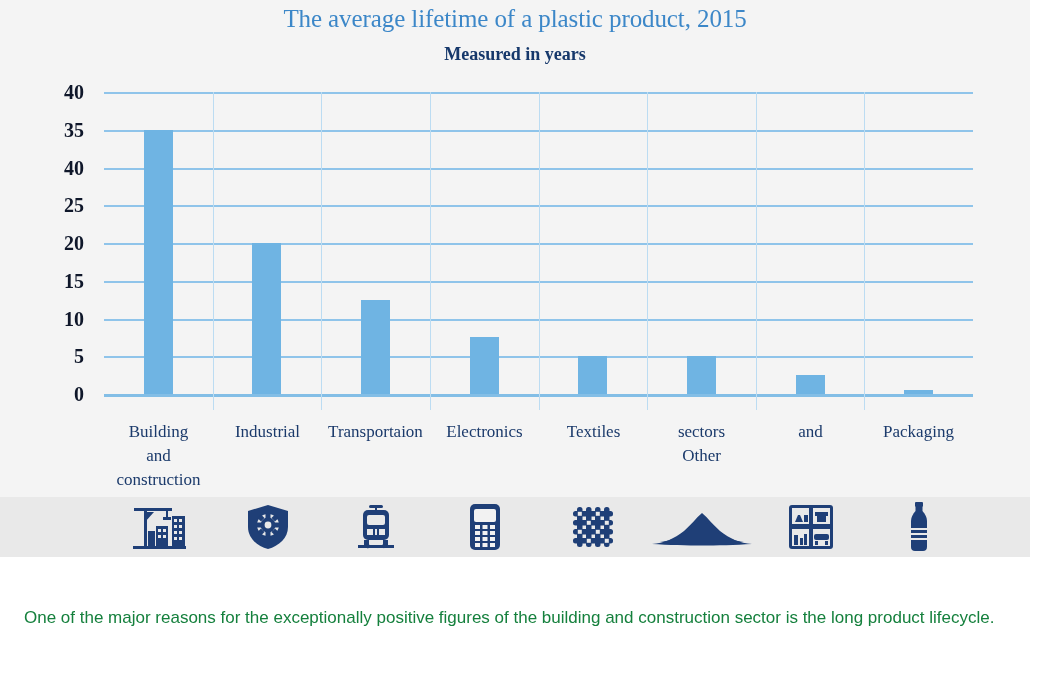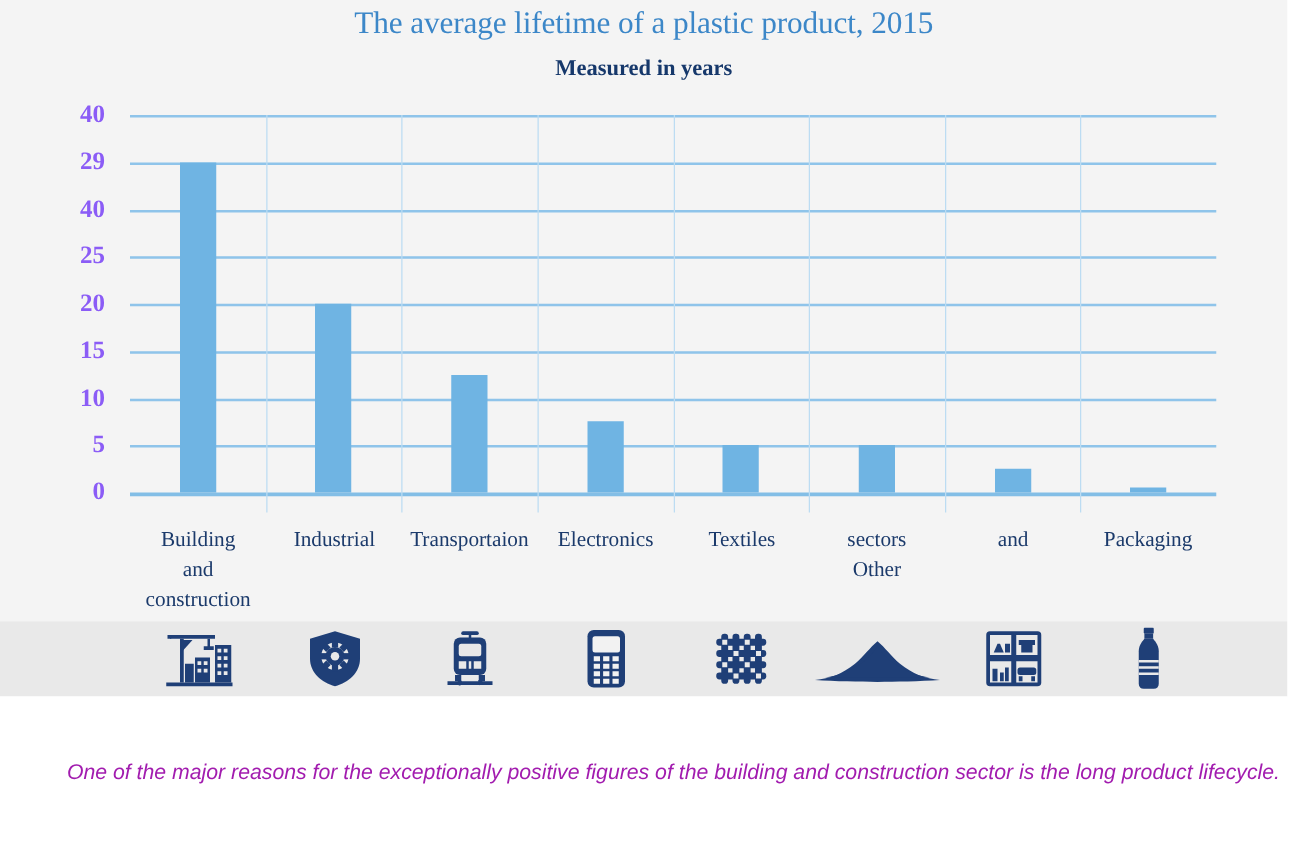--- a/index.html
+++ b/index.html
@@ -87,21 +87,21 @@
     height: 318px;
   }
 
   .ytick {
     position: absolute;
     right: 0;
     width: 60px;
     text-align: right;
     font-size: 20px;
     font-weight: bold;
-    color: #8b5cf6;
+    color: #0f172a;
     transform: translateY(-50%);
   }
   .ytick-wrap {
     position: absolute;
     left: 20px;
     top: 92px;
     width: 64px;
     height: 302px;
   }
 
@@ -154,24 +154,23 @@
     top: 586px;
     width: 1048px;
     height: 93px;
     background: #ffffff;
   }
   .caption-text {
     position: absolute;
     left: 24px;
     top: 16px;
     width: 1000px;
-    text-align: right;
-    font-style: italic;
+    text-align: left;
     font-size: 17px;
-    color: #a21caf;
+    color: #15803d;
     line-height: 32px;
   }
   .right-pad {
     position: absolute;
     left: 1030px;
     top: 0;
     width: 18px;
     height: 557px;
     background: #ffffff;
   }
@@ -181,21 +180,21 @@
 
 <div id="page">
 
   <div class="chart-panel">
 
     <div class="chart-title">The average lifetime of a plastic product, 2015</div>
     <div class="chart-subtitle">Measured in years</div>
 
     <div class="ytick-wrap" id="ytickwrap">
         <div class="ytick" style="top: 0px;">40</div>
-        <div class="ytick" style="top: 37.75px;">29</div>
+        <div class="ytick" style="top: 37.75px;">35</div>
         <div class="ytick" style="top: 75.5px;">40</div>
         <div class="ytick" style="top: 113.25px;">25</div>
         <div class="ytick" style="top: 151px;">20</div>
         <div class="ytick" style="top: 188.75px;">15</div>
         <div class="ytick" style="top: 226.5px;">10</div>
         <div class="ytick" style="top: 264.25px;">5</div>
         <div class="ytick" style="top: 302px;">0</div>
       </div>
 
     <div class="plot" id="plot">

